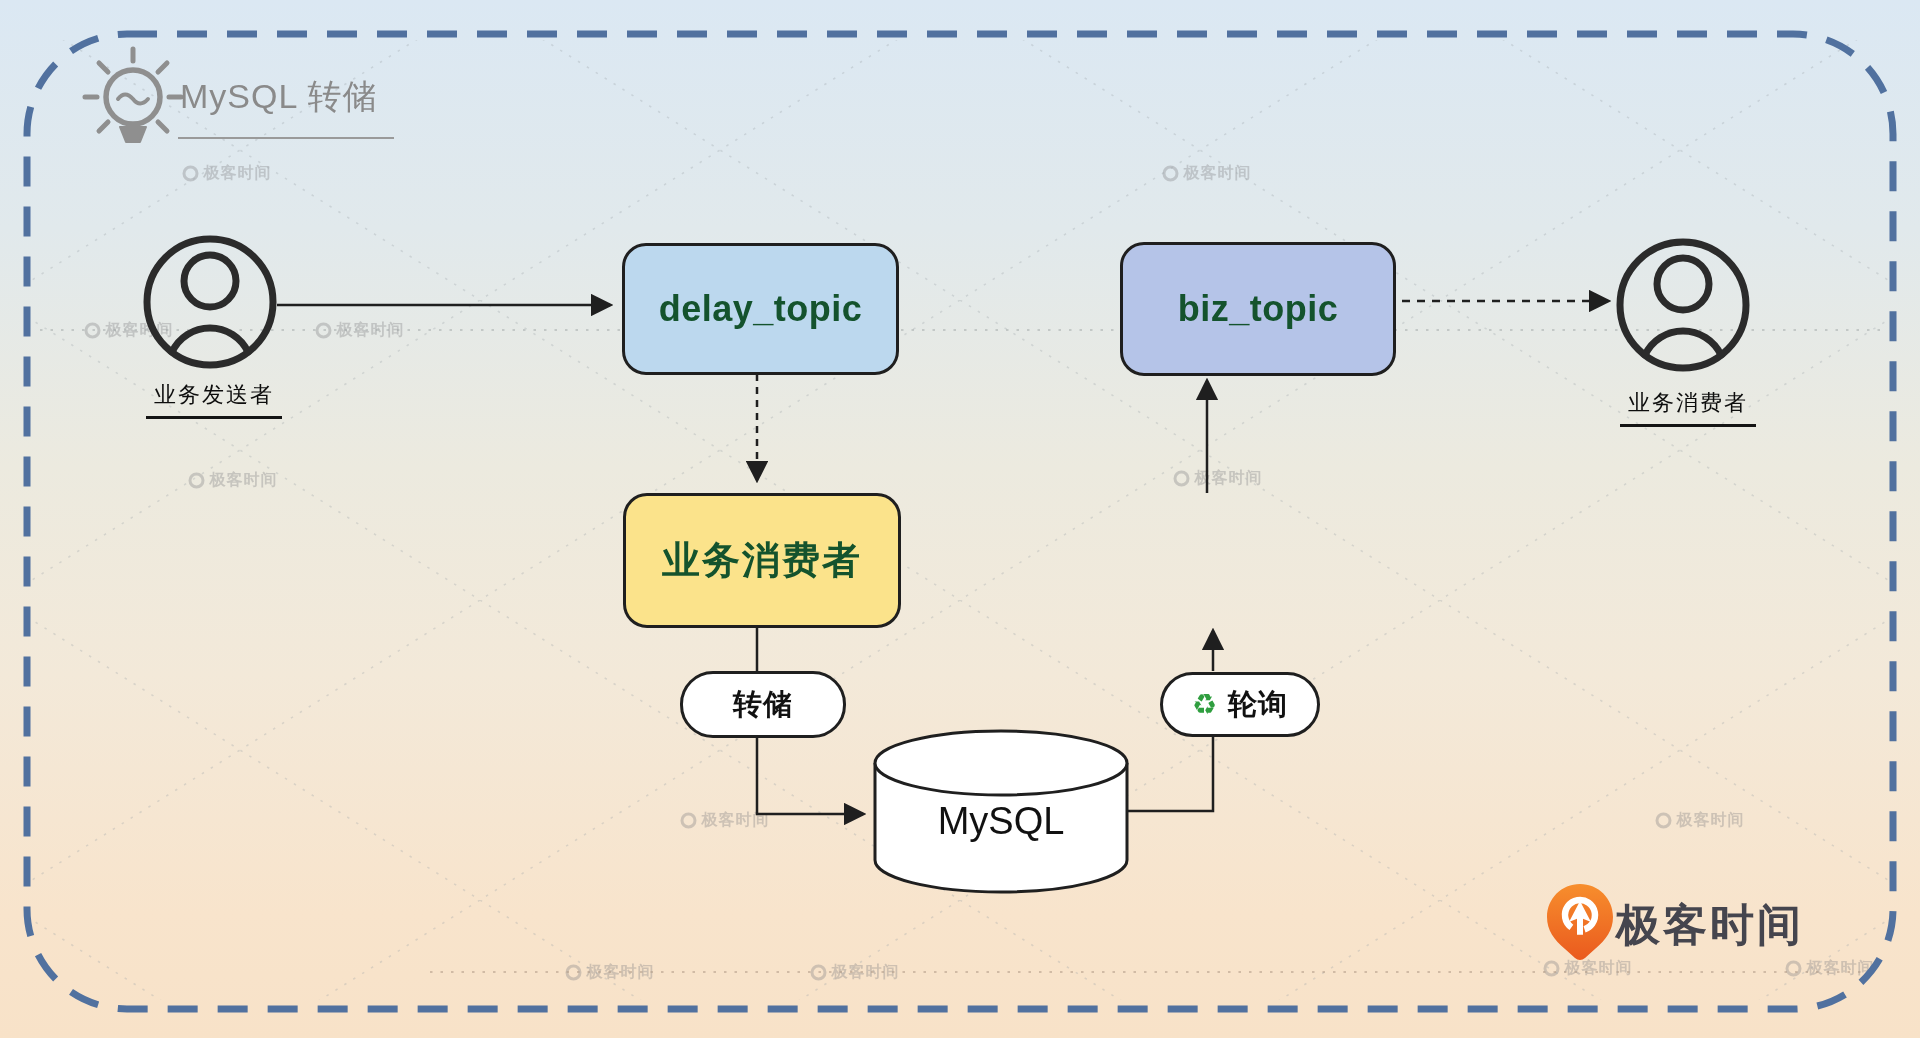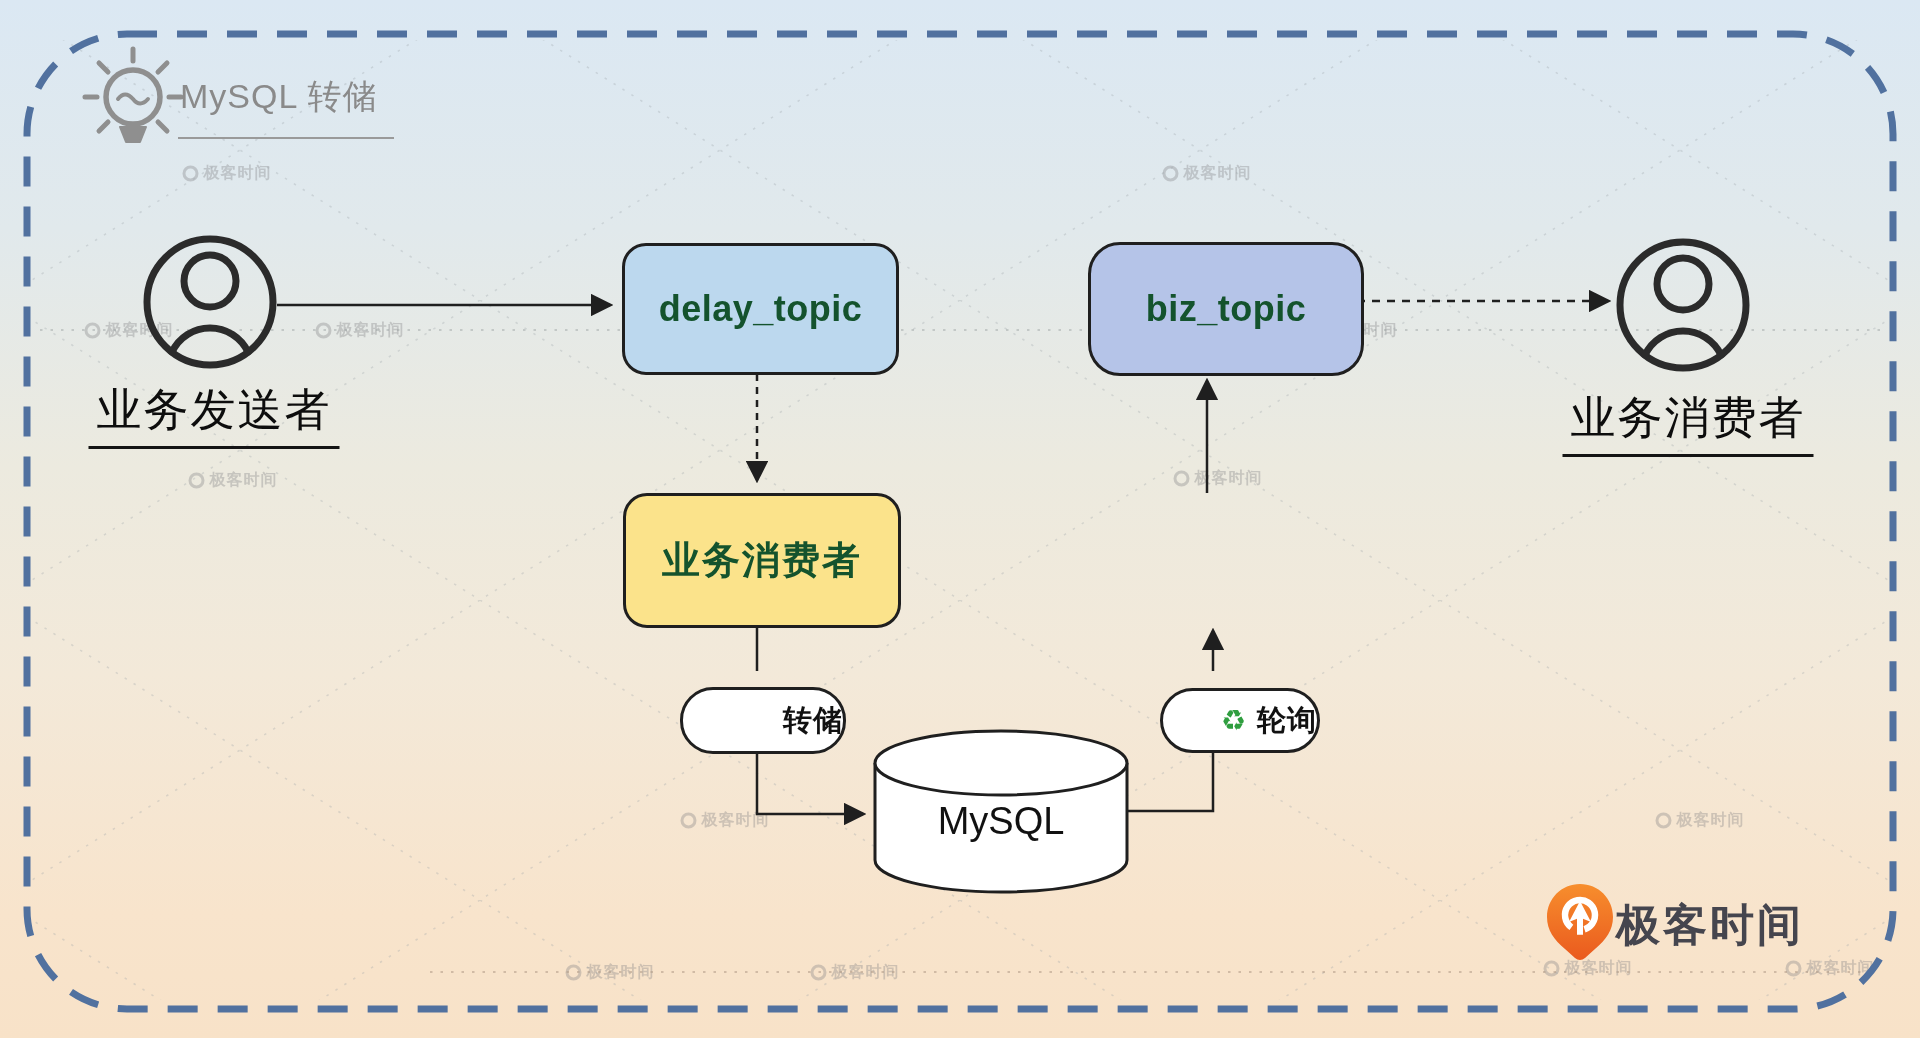--- a/index.html
+++ b/index.html
@@ -11,35 +11,35 @@
   svg.layer{position:absolute;left:0;top:0;z-index:2;}
   .wm-layer{position:absolute;left:0;top:0;width:100%;height:100%;z-index:1;}
   .overlay{position:absolute;left:0;top:0;width:100%;height:100%;z-index:3;pointer-events:none;}
   .node{
     position:absolute;display:flex;align-items:center;justify-content:center;
     border:3px solid #1f1f1f;border-radius:24px;color:#14532d;
   }
   .topic{font-size:36px;font-weight:600;letter-spacing:0.5px;}
   .cjk-node{font-size:38px;font-weight:700;letter-spacing:2px;}
   #delay-topic{left:622px;top:243px;width:271px;height:126px;background:#bcd8ee;}
-  #biz-topic{left:1088px;top:242px;width:270px;height:128px;background:#b5c4e8;border-radius:32px;}
+  #biz-topic{left:1120px;top:242px;width:270px;height:128px;background:#b5c4e8;}
   #delay-consumer{left:623px;top:493px;width:272px;height:129px;background:#fbe38b;}
   #delay-sender{left:1072px;top:493px;width:270px;height:129px;background:#f6c7a3;}
   .pill{
-    position:absolute;display:flex;align-items:center;justify-content:flex-end;gap:10px;
+    position:absolute;display:flex;align-items:center;justify-content:center;gap:10px;
     border:3px solid #1f1f1f;border-radius:33px;background:#ffffff;
-    font-size:29px;font-weight:600;color:#111;letter-spacing:1px;margin-top:16px;
+    font-size:29px;font-weight:600;color:#111;letter-spacing:1px;
   }
   #dump-pill{left:680px;top:671px;width:160px;height:61px;}
   #poll-pill{left:1160px;top:672px;width:154px;height:59px;}
   .recycle{color:#2f9e3f;font-size:28px;font-weight:400;}
   #mysql-label{position:absolute;left:875px;top:800px;width:252px;text-align:center;font-size:38px;color:#111;}
   .actor-label{
     position:absolute;transform:translateX(-50%);white-space:nowrap;
-    font-size:45px;color:#0d0d0d;border-bottom:3px solid #141414;padding:0 8px 6px;letter-spacing:2px;
+    font-size:22px;color:#0d0d0d;border-bottom:3px solid #141414;padding:0 8px 6px;letter-spacing:2px;
   }
   #sender-label{left:214px;top:380px;}
   #consumer-label{left:1688px;top:388px;}
   .title{
     position:absolute;left:178px;top:74px;white-space:nowrap;
     font-size:34px;color:#8a8a8a;border-bottom:2px solid #9a9a9a;padding:0 16px 17px 2px;letter-spacing:1px;
   }
   .wm{
     position:absolute;transform:translate(-50%,-50%);display:flex;align-items:center;gap:5px;
     color:rgba(125,126,130,0.34);font-size:16px;font-weight:700;white-space:nowrap;letter-spacing:1px;

